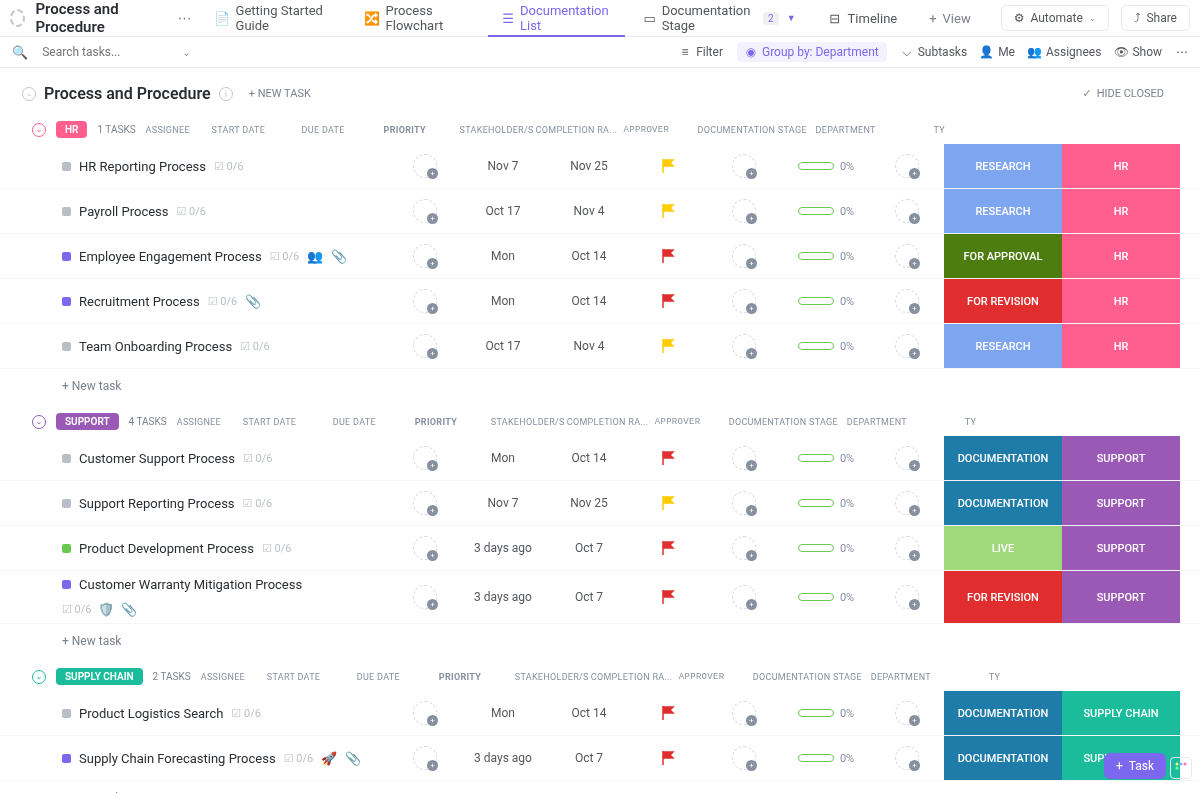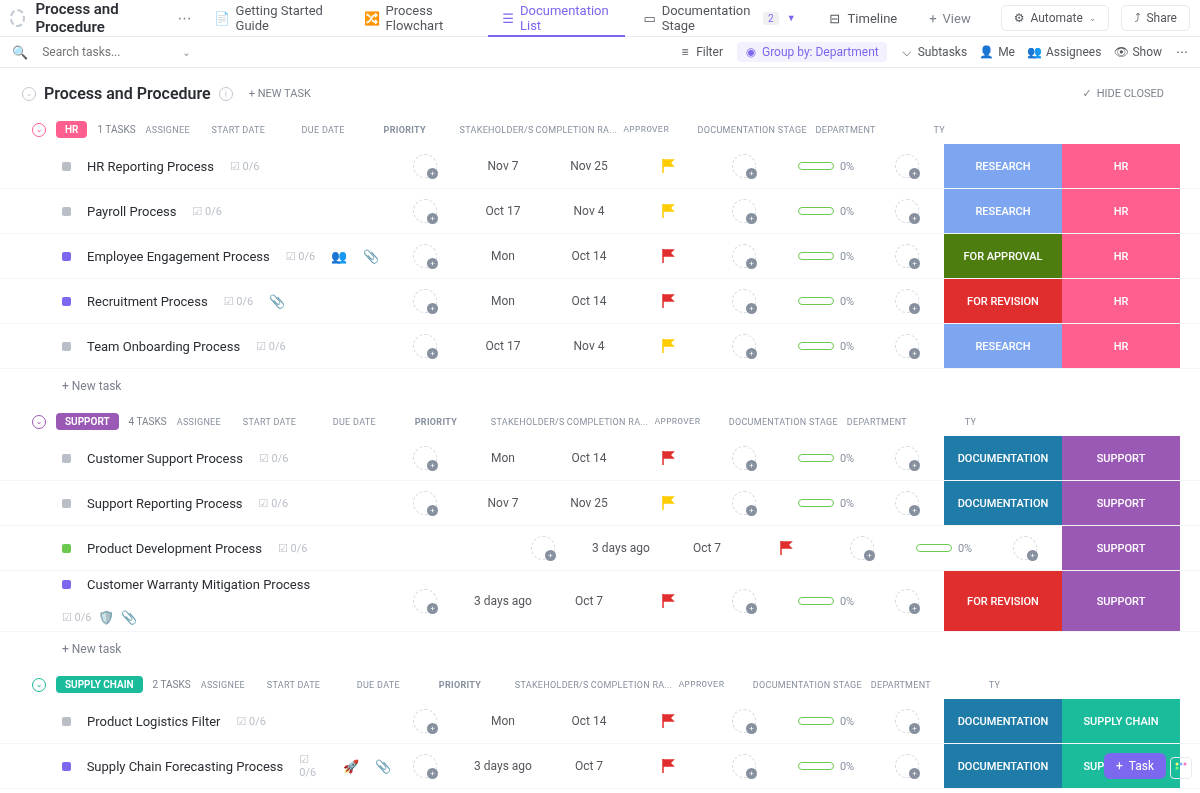--- a/index.html
+++ b/index.html
@@ -40,21 +40,21 @@
 .col.start { width:90px; }
 .col.due { width:82px; }
 .col.priority { width:76px;font-weight:bold; }
 .col.stake { width:76px; }
 .col.completion { width:88px; }
 .col.approver { width:74px;font-family:Liberation Mono, monospace; }
 .col.stage { width:118px; }
 .col.dept { width:118px; }
 .col.type { width:20px; }
 .row { display:flex; align-items:stretch; border-bottom:1px solid #f4f5f7; min-height:45px; }
-.row .name-cell { flex:1; display:flex; align-items:center; padding-left:62px; gap:16px; min-width:0; }
+.row .name-cell { flex:1; display:flex; align-items:center; padding-left:62px; gap:8px; min-width:0; }
 .status-sq { width:9px; height:9px; border-radius:2px; }
 .task-name { font-size:13px; color:#2a2e34; white-space:nowrap; }
 .mini-icon { color:#b9bec7; font-size:11px; display:flex; align-items:center; gap:3px; }
 .cell { display:flex; align-items:center; justify-content:center; font-size:12px; color:#54575d; }
 .cell.assignee, .cell.stake, .cell.approver { width:66px; }
 .cell.stake, .cell.completion, .cell.approver { }
 .cell.start { width:90px; }
 .cell.due { width:82px; }
 .cell.priority { width:76px; }
 .cell.stake { width:76px; }
@@ -438,20 +438,21 @@
     <div class="cell stake">
         <div class="avatar-placeholder"></div>
       </div>
     <div class="cell completion">
         <div class="progress-bar"></div>
         <span class="pct">0%</span>
       </div>
     <div class="cell approver">
         <div class="avatar-placeholder"></div>
       </div>
+    <div class="cell stage" style="background:#9fd97a">LIVE</div>
     <div class="cell dept" style="background:#9b59b6">SUPPORT</div>
     <div class="cell type"></div>
   </div>
     <div class="row row-wrap-multi">
     <div class="name-cell">
       <div class="status-sq" style="background:#7b68ee"></div>
       <span class="task-name">Customer Warranty Mitigation Process</span>
 
       <div style="width:100%;display:flex;gap:7px;align-items:center;margin-top:2px;">
          <span class="mini-icon">☑ 0/6</span>
@@ -498,21 +499,21 @@
     <div class="col completion">COMPLETION RA...</div>
     <div class="col approver">APPROVER</div>
     <div class="col stage">DOCUMENTATION STAGE</div>
     <div class="col dept">DEPARTMENT</div>
     <div class="col type">TY</div>
   </div>
   </div>
   <div class="row ">
     <div class="name-cell">
       <div class="status-sq" style="background:#b9bec7"></div>
-      <span class="task-name">Product Logistics Filter</span>
+      <span class="task-name">Product Logistics Search</span>
       <span class="mini-icon">☑ 0/6</span>
 
     </div>
     <div class="cell assignee">
         <div class="avatar-placeholder"></div>
       </div>
     <div class="cell start">Mon</div>
     <div class="cell due">Oct 14</div>
     <div class="cell priority">
         <svg width="13" height="14" viewBox="0 0 13 14">

